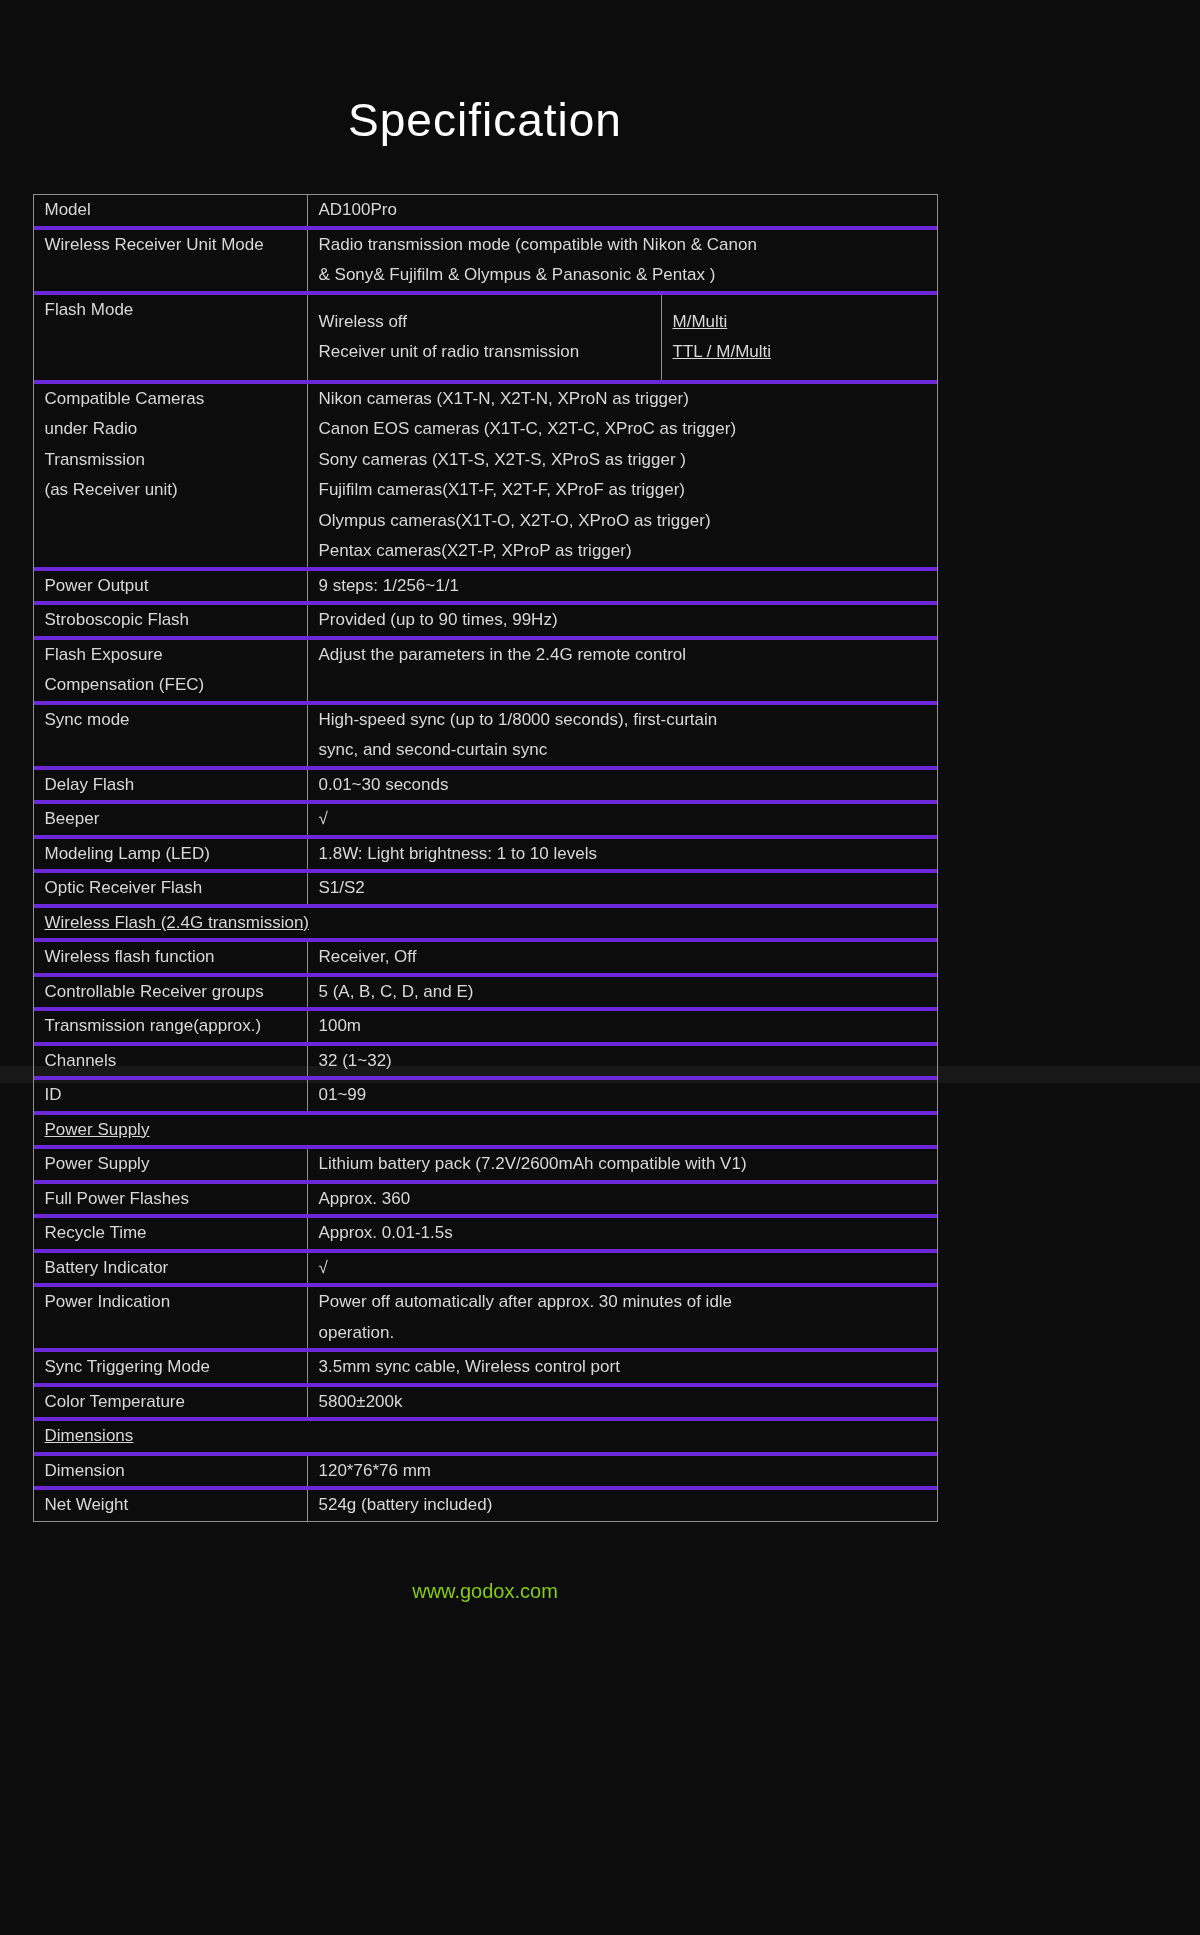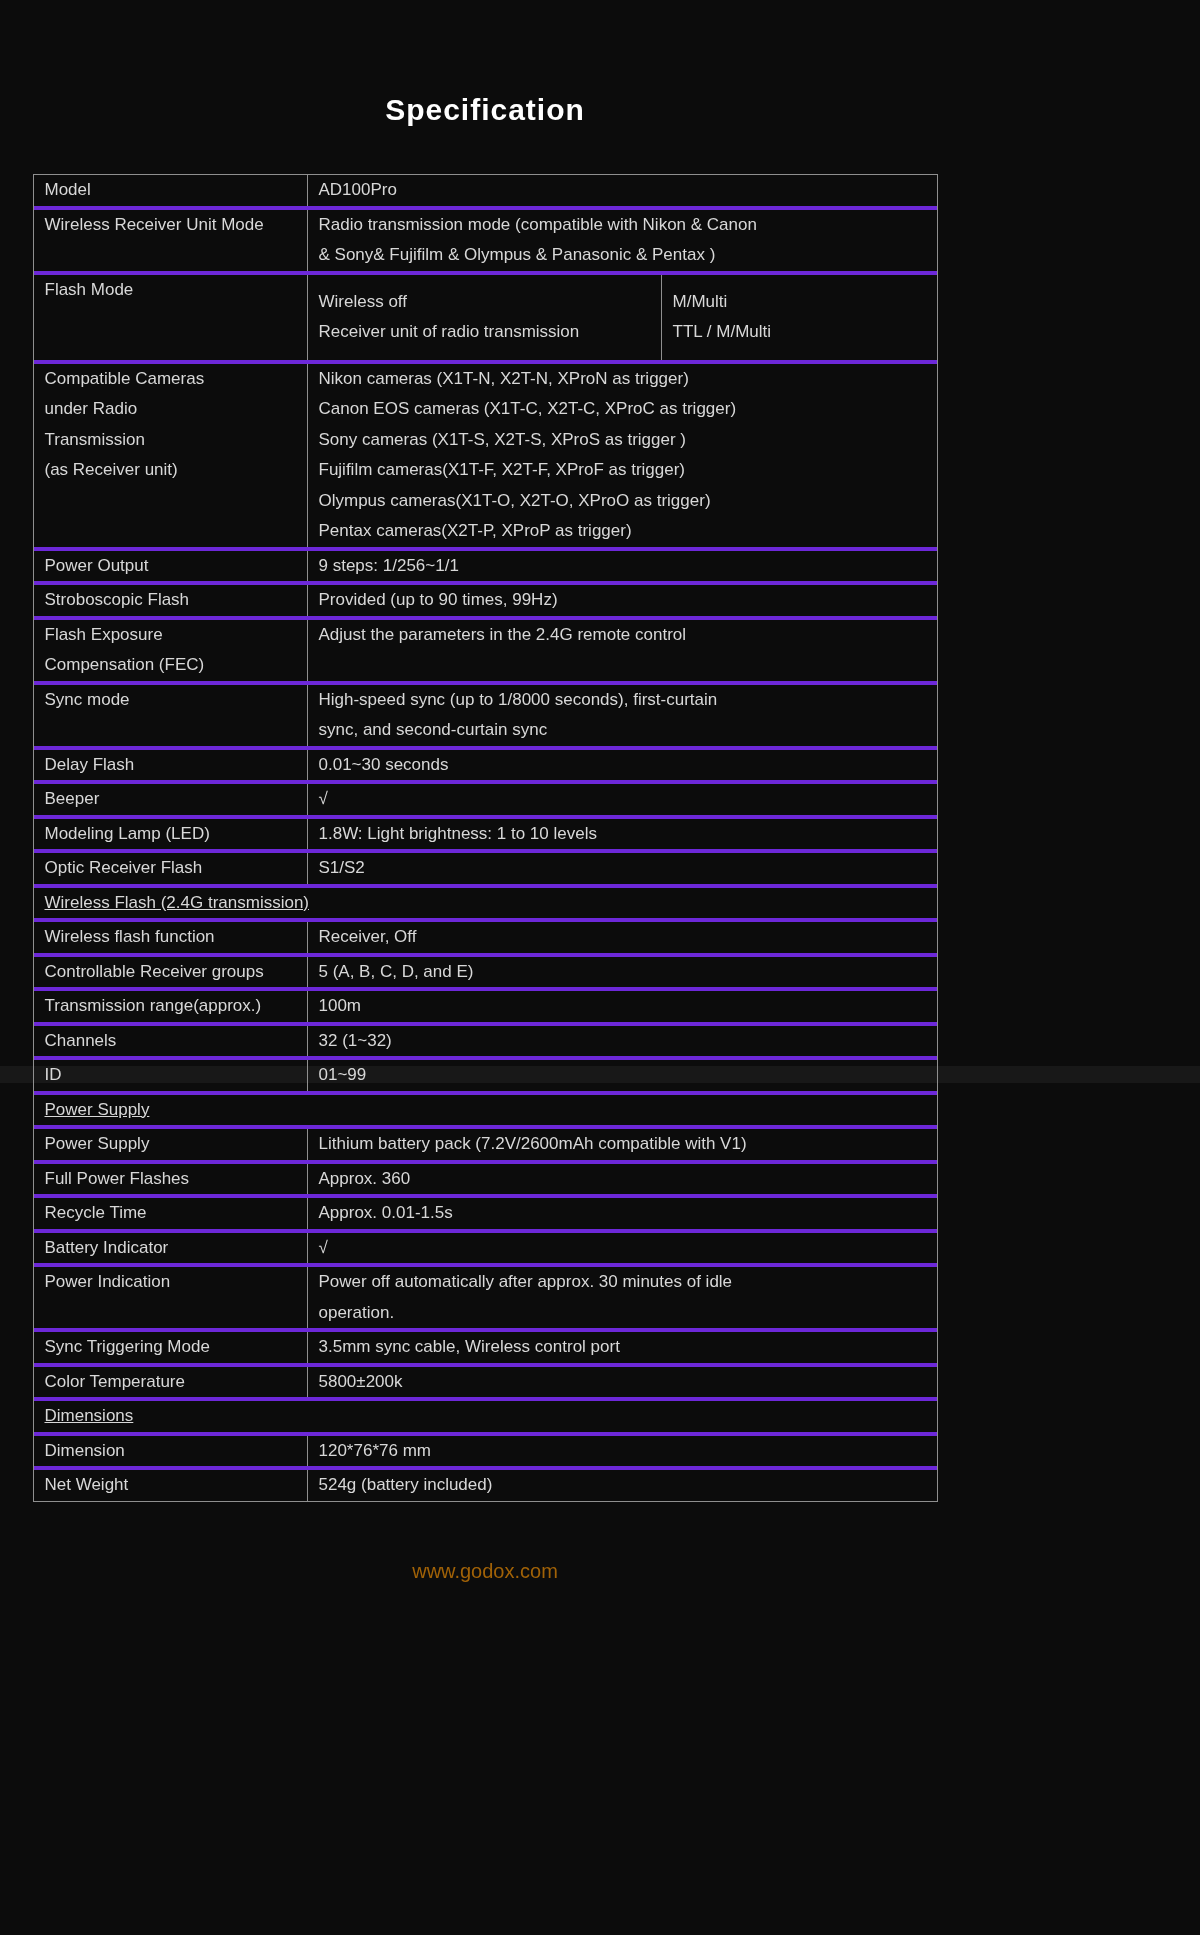--- a/index.html
+++ b/index.html
@@ -22,22 +22,22 @@
     z-index: 0;
   }
   .content {
     position: relative;
     z-index: 1;
     width: 970px;
   }
   .title {
     padding-top: 93px;
     text-align: center;
-    font-size: 30px;
-    font-weight: bold;
+    font-size: 46px;
+    font-weight: normal;
     letter-spacing: 1px;
     color: #ffffff;
   }
   .spec-table {
     width: 905px;
     margin: 47px auto 0 auto;
     border: 1px solid #8f8f8f;
     font-size: 17px;
     line-height: 30.5px;
     color: #d8d8d8;
@@ -67,26 +67,26 @@
   .cell.value.split {
     display: flex;
     padding: 0;
   }
   .subcell {
     padding: 12px 11px;
     white-space: pre-line;
     min-width: 0;
   }
   .subcell.left { flex: 0 0 353px; width: 353px; }
-  .subcell.right { flex: 1; border-left: 1px solid #8f8f8f; }
+  .subcell.right { flex: 1; border-left: 1px solid #8f8f8f; text-decoration: underline; }
   .footer {
     margin-top: 58px;
     text-align: center;
     font-size: 20px;
-    color: #a16207;
+    color: #84cc16;
   }
 </style>
 </head>
 <body>
 
 <div class="bg-band"></div>
 
 <div class="content">
 
   <div class="title">Specification</div>

